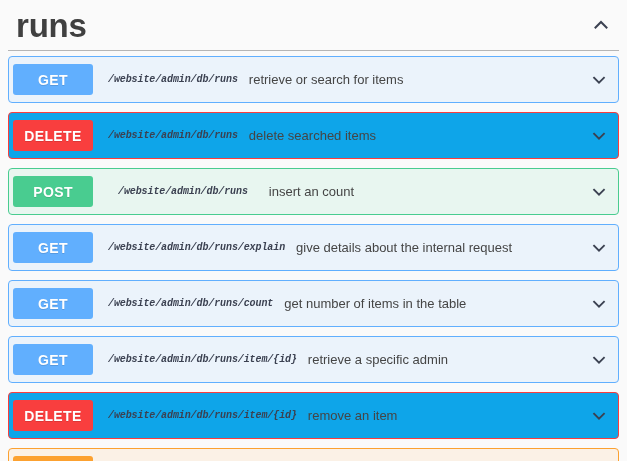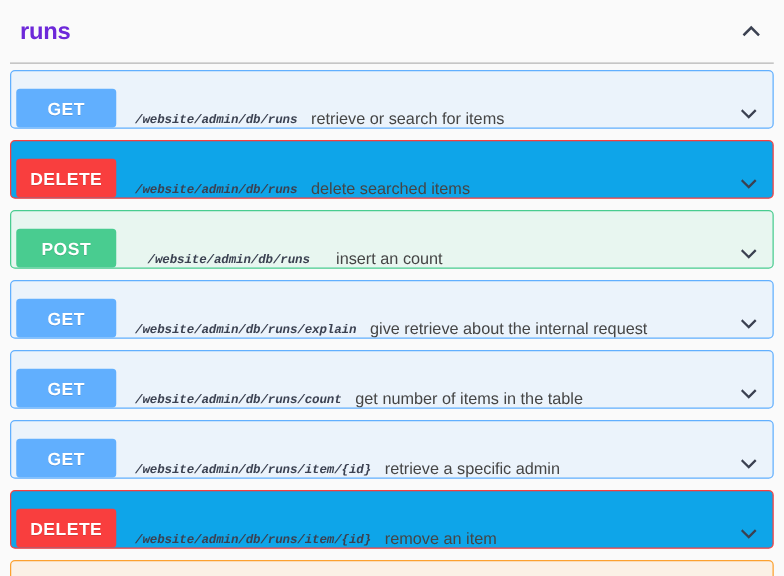--- a/index.html
+++ b/index.html
@@ -28,23 +28,23 @@
     height: 51px;
     margin: 0 8px;
     display: flex;
     align-items: center;
     justify-content: space-between;
     border-bottom: 1px solid #b5b5b5;
     cursor: pointer;
     padding: 0 6px 0 8px;
   }
   .tag-title {
-    font-size: 19px;
+    font-size: 33px;
     font-weight: bold;
-    color: #6d28d9;
+    color: #404040;
     letter-spacing: -0.2px;
     line-height: 1;
     margin: 0;
     font-family: "Liberation Sans", sans-serif;
   }
   .tag-toggle {
     width: 24px;
     height: 24px;
     display: flex;
     align-items: center;
@@ -57,21 +57,21 @@
   .tag-toggle svg { display: block; }
 
   
   .op-list {
     padding: 0 8px;
     margin-top: 5px;
   }
 
   .op-block {
     display: flex;
-    align-items: flex-end;
+    align-items: center;
     border-radius: 4px;
     border: 1px solid transparent;
     margin-bottom: 9px;
     height: 47px;
     padding: 0 4px 0 4px;
     cursor: pointer;
     position: relative;
   }
 
   .op-method {
@@ -184,21 +184,21 @@
     <span class="op-arrow">
       <svg width="18" height="18" viewBox="0 0 20 20" aria-hidden="true">
         <polyline points="4.5,7.5 10,13 15.5,7.5" fill="none" stroke="#3b4151" stroke-width="2" stroke-linecap="square" stroke-linejoin="miter"></polyline>
       </svg>
     </span>
   </div>
 
   <div class="op-block op-get">
     <span class="op-method">GET</span>
     <span class="op-path">/website/admin/db/runs/explain</span>
-    <span class="op-desc">give retrieve about the internal request</span>
+    <span class="op-desc">give details about the internal request</span>
     <span class="op-arrow">
       <svg width="18" height="18" viewBox="0 0 20 20" aria-hidden="true">
         <polyline points="4.5,7.5 10,13 15.5,7.5" fill="none" stroke="#3b4151" stroke-width="2" stroke-linecap="square" stroke-linejoin="miter"></polyline>
       </svg>
     </span>
   </div>
 
   <div class="op-block op-get">
     <span class="op-method">GET</span>
     <span class="op-path">/website/admin/db/runs/count</span>

